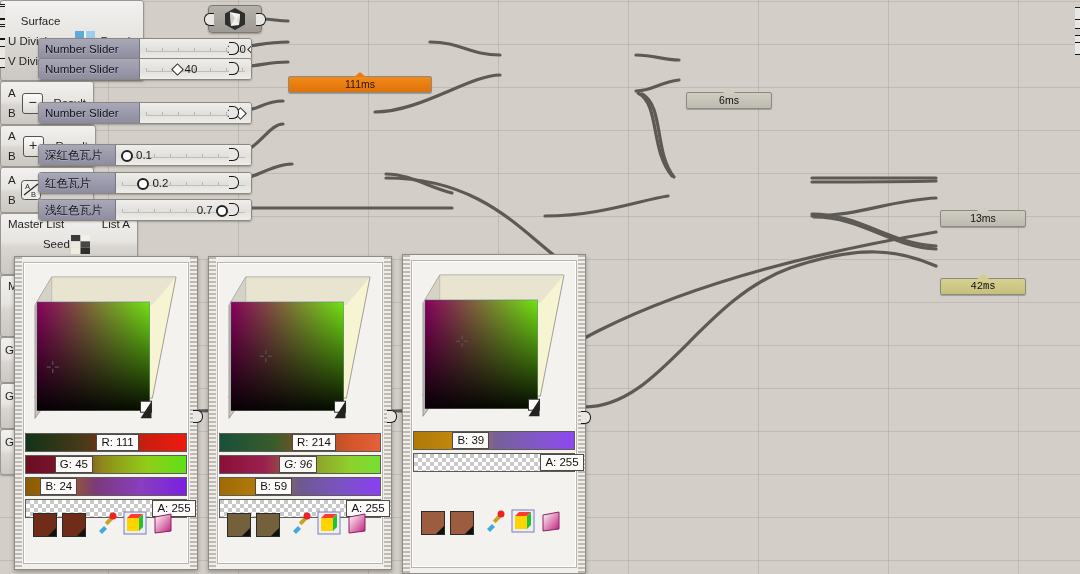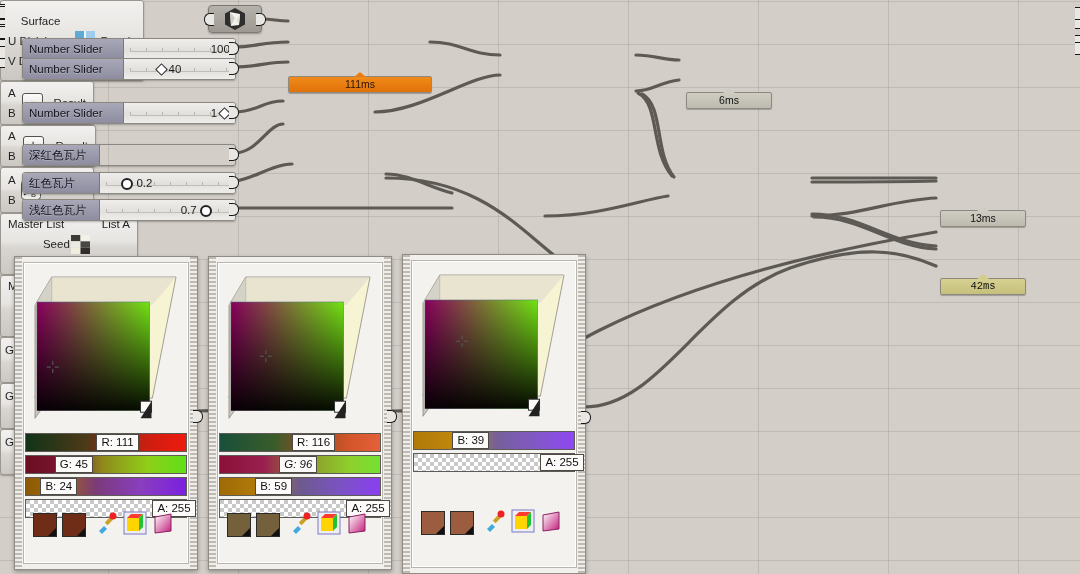--- a/index.html
+++ b/index.html
@@ -60,20 +60,21 @@
   }
   .timebar.orange .nub{border-bottom-color:#ea7d12;}
   .timebar.olive .nub{border-bottom-color:#d2cd8a;}
 
   
   .slider{
     position:absolute;height:20px;display:flex;
     border:1px solid #8c8780;border-radius:3px;overflow:hidden;
     box-shadow:0 1px 2px rgba(0,0,0,.25);
     font-size:11.5px;
+    margin-left:16px;
   }
   .slider .cap{
     background:linear-gradient(to bottom,#a9a8b8,#8e8da0);
     color:#14141c;padding:0 6px;line-height:20px;white-space:nowrap;
     border-right:1px solid #77768a;text-shadow:0 1px 0 rgba(255,255,255,.25);
   }
   .slider .track{
     position:relative;flex:1;
     background:linear-gradient(to bottom,#efeeec,#e2e0dc 55%,#ededea);
   }
@@ -426,20 +427,24 @@
           <div class="track">
             <div class="ticks"></div>
             <div class="knobval" style="left: 86.64px;"><span>1</span><span class="dia"></span></div>
           </div>
         </div>
         <span class="port out" style="top: 4px; right: -5px; position: absolute;"></span>
       </div>
       <div style="position: absolute; left: 22px; top: 144px; width: 212px; height: 20px;">
         <div class="slider" style="left: 0px; top: 0px; width: 212px; position: absolute;">
           <div class="cap" style="width: 64px;">深红色瓦片</div>
+          <div class="track">
+            <div class="ticks"></div>
+            <div class="knobval" style="left: 2px;"><span class="circ"></span><span>0.1</span></div>
+          </div>
         </div>
         <span class="port out" style="top: 4px; right: -5px; position: absolute;"></span>
       </div>
       <div style="position: absolute; left: 22px; top: 172px; width: 212px; height: 20px;">
         <div class="slider" style="left: 0px; top: 0px; width: 212px; position: absolute;">
           <div class="cap" style="width: 64px;">红色瓦片</div>
           <div class="track">
             <div class="ticks"></div>
             <div class="knobval" style="left: 18.48px;"><span class="circ"></span><span>0.2</span></div>
           </div>
@@ -565,21 +570,21 @@
               <line x1="34.8688" y1="85.25" x2="38.8688" y2="85.25"></line>
               <line x1="42.8688" y1="85.25" x2="46.8688" y2="85.25"></line>
               <line x1="40.8688" y1="79.25" x2="40.8688" y2="83.25"></line>
               <line x1="40.8688" y1="87.25" x2="40.8688" y2="91.25"></line>
             </g>
             <rect x="109.52" y="130.2" width="11" height="11" fill="#fbfaf7" stroke="#333"></rect>
             <polygon points="109.52,147.25 120.52,147.25 120.52,130.2" fill="#222"></polygon>
           </svg></div>
         <div class="bars" style="top: 176px;">
           <div class="bar" style="background: linear-gradient(to right, rgb(24, 80, 58), rgb(58, 92, 42) 34%, rgb(155, 74, 34) 58%, rgb(212, 86, 42) 82%, rgb(228, 96, 58));">
-            <div class="lbl" style="left: 45%;">R: 116</div>
+            <div class="lbl" style="left: 45%;">R: 214</div>
           </div>
           <div class="bar" style="background: linear-gradient(to right, rgb(138, 16, 56), rgb(154, 32, 80) 28%, rgb(143, 154, 42) 56%, rgb(142, 209, 44) 82%, rgb(116, 224, 51));">
             <div class="lbl" style="left: 37%; font-style: italic;">G: 96</div>
           </div>
           <div class="bar" style="background: linear-gradient(to right, rgb(160, 106, 6), rgb(176, 122, 10) 22%, rgb(109, 90, 142) 50%, rgb(123, 82, 196) 76%, rgb(138, 63, 240));">
             <div class="lbl" style="left: 22%;">B: 59</div>
           </div>
           <div class="bar" style="background: repeating-conic-gradient(rgb(255, 255, 255) 0%, rgb(255, 255, 255) 25%, rgb(201, 201, 201) 0%, rgb(201, 201, 201) 50%) 0px 0px / 8px 8px;">
             <div class="lbl" style="left: 79%;">A: 255</div>
           </div>

